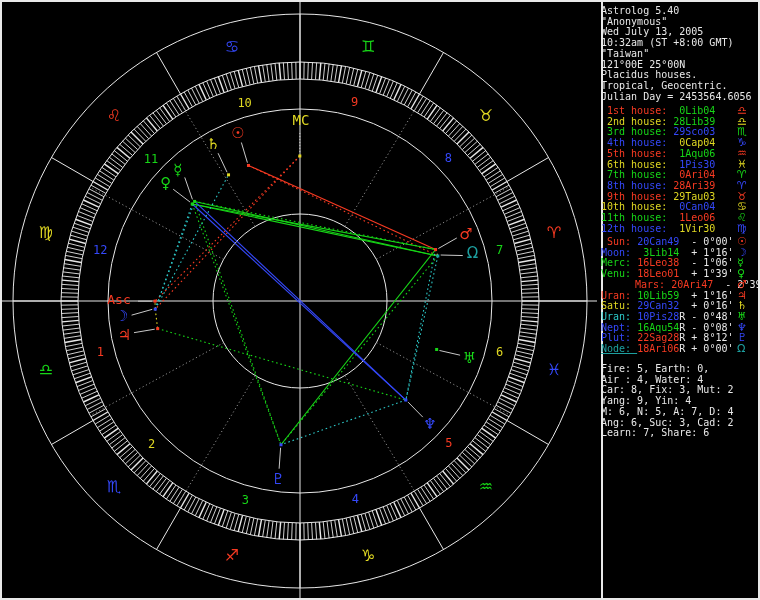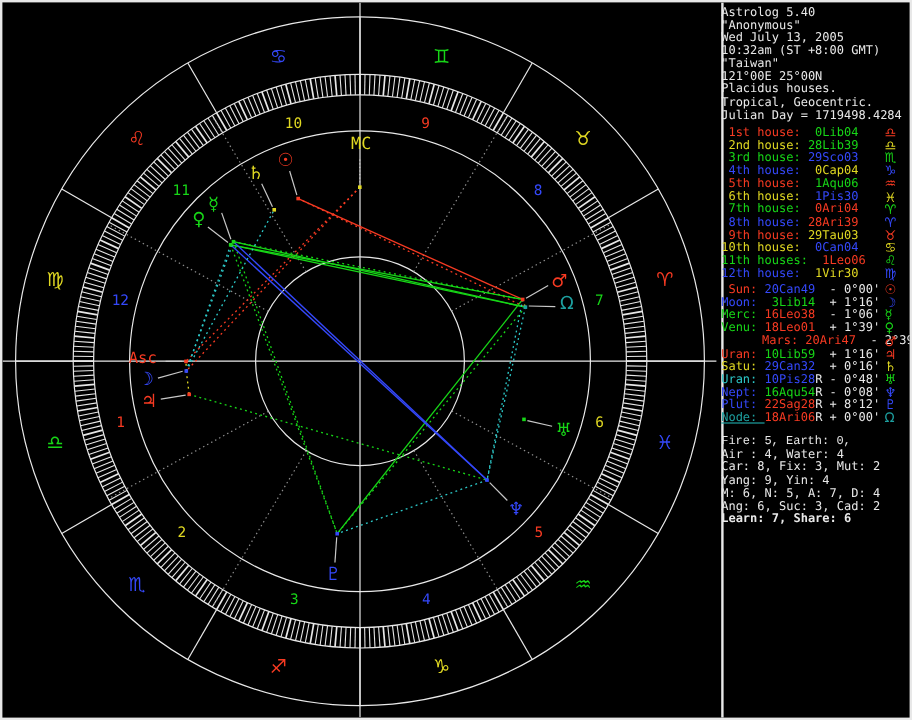--- a/index.html
+++ b/index.html
@@ -501,21 +501,21 @@
   <div id="sidebar">
     <div id="sb-header">
         <div class="sb-line" style="top: 3px; color: rgb(232, 232, 232);">Astrolog 5.40</div>
         <div class="sb-line" style="top: 13.72px; color: rgb(232, 232, 232);">"Anonymous"</div>
         <div class="sb-line" style="top: 24.44px; color: rgb(232, 232, 232);">Wed July 13, 2005</div>
         <div class="sb-line" style="top: 35.16px; color: rgb(232, 232, 232);">10:32am (ST +8:00 GMT)</div>
         <div class="sb-line" style="top: 45.88px; color: rgb(232, 232, 232);">"Taiwan"</div>
         <div class="sb-line" style="top: 56.6px; color: rgb(232, 232, 232);">121°00E 25°00N</div>
         <div class="sb-line" style="top: 67.32px; color: rgb(232, 232, 232);">Placidus houses.</div>
         <div class="sb-line" style="top: 78.04px; color: rgb(232, 232, 232);">Tropical, Geocentric.</div>
-        <div class="sb-line" style="top: 88.76px; color: rgb(232, 232, 232);">Julian Day = 1719498.4284</div>
+        <div class="sb-line" style="top: 88.76px; color: rgb(232, 232, 232);">Julian Day = 2453564.6056</div>
       </div>
     <div id="sb-houses">
         <div class="sb-line" style="top: 103px;"><span style="color: rgb(247, 58, 34);"> 1st house: </span><span style="color: rgb(23, 214, 23);"> 0Lib04</span></div>
         <div class="sb-glyph" style="top: 103px; left: 140px; color: rgb(247, 58, 34);">♎</div>
         <div class="sb-line" style="top: 113.72px;"><span style="color: rgb(224, 216, 34);"> 2nd house: </span><span style="color: rgb(23, 214, 23);">28Lib39</span></div>
         <div class="sb-glyph" style="top: 113.72px; left: 140px; color: rgb(224, 216, 34);">♎</div>
         <div class="sb-line" style="top: 124.44px;"><span style="color: rgb(23, 214, 23);"> 3rd house: </span><span style="color: rgb(52, 72, 250);">29Sco03</span></div>
         <div class="sb-glyph" style="top: 124.44px; left: 140px; color: rgb(23, 214, 23);">♏</div>
         <div class="sb-line" style="top: 135.16px;"><span style="color: rgb(52, 72, 250);"> 4th house: </span><span style="color: rgb(224, 216, 34);"> 0Cap04</span></div>
         <div class="sb-glyph" style="top: 135.16px; left: 140px; color: rgb(52, 72, 250);">♑</div>
@@ -524,21 +524,21 @@
         <div class="sb-line" style="top: 156.6px;"><span style="color: rgb(224, 216, 34);"> 6th house: </span><span style="color: rgb(52, 72, 250);"> 1Pis30</span></div>
         <div class="sb-glyph" style="top: 156.6px; left: 140px; color: rgb(224, 216, 34);">♓</div>
         <div class="sb-line" style="top: 167.32px;"><span style="color: rgb(23, 214, 23);"> 7th house: </span><span style="color: rgb(247, 58, 34);"> 0Ari04</span></div>
         <div class="sb-glyph" style="top: 167.32px; left: 140px; color: rgb(23, 214, 23);">♈</div>
         <div class="sb-line" style="top: 178.04px;"><span style="color: rgb(52, 72, 250);"> 8th house: </span><span style="color: rgb(247, 58, 34);">28Ari39</span></div>
         <div class="sb-glyph" style="top: 178.04px; left: 140px; color: rgb(52, 72, 250);">♈</div>
         <div class="sb-line" style="top: 188.76px;"><span style="color: rgb(247, 58, 34);"> 9th house: </span><span style="color: rgb(224, 216, 34);">29Tau03</span></div>
         <div class="sb-glyph" style="top: 188.76px; left: 140px; color: rgb(247, 58, 34);">♉</div>
         <div class="sb-line" style="top: 199.48px;"><span style="color: rgb(224, 216, 34);">10th house: </span><span style="color: rgb(52, 72, 250);"> 0Can04</span></div>
         <div class="sb-glyph" style="top: 199.48px; left: 140px; color: rgb(224, 216, 34);">♋</div>
-        <div class="sb-line" style="top: 210.2px;"><span style="color: rgb(23, 214, 23);">11th houses: </span><span style="color: rgb(247, 58, 34);"> 1Leo06</span></div>
+        <div class="sb-line" style="top: 210.2px;"><span style="color: rgb(23, 214, 23);">11th house: </span><span style="color: rgb(247, 58, 34);"> 1Leo06</span></div>
         <div class="sb-glyph" style="top: 210.2px; left: 140px; color: rgb(23, 214, 23);">♌</div>
         <div class="sb-line" style="top: 220.92px;"><span style="color: rgb(52, 72, 250);">12th house: </span><span style="color: rgb(224, 216, 34);"> 1Vir30</span></div>
         <div class="sb-glyph" style="top: 220.92px; left: 140px; color: rgb(52, 72, 250);">♍</div>
       </div>
     <div id="sb-planets">
         <div class="sb-line" style="top: 234px;"><span style="color: rgb(247, 58, 34);"> Sun: </span><span style="color: rgb(52, 72, 250);">20Can49</span><span style="color: rgb(232, 232, 232);"> </span><span style="color: rgb(232, 232, 232);"> - 0°00'</span></div>
         <div class="sb-glyph" style="top: 234px; left: 140px; color: rgb(247, 58, 34);">☉</div>
         <div class="sb-line" style="top: 244.72px;"><span style="color: rgb(52, 72, 250);">Moon: </span><span style="color: rgb(23, 214, 23);"> 3Lib14</span><span style="color: rgb(232, 232, 232);"> </span><span style="color: rgb(232, 232, 232);"> + 1°16'</span></div>
         <div class="sb-glyph" style="top: 244.72px; left: 140px; color: rgb(52, 72, 250);">☽</div>
         <div class="sb-line" style="top: 255.44px;"><span style="color: rgb(23, 214, 23);">Merc: </span><span style="color: rgb(247, 58, 34);">16Leo38</span><span style="color: rgb(232, 232, 232);"> </span><span style="color: rgb(232, 232, 232);"> - 1°06'</span></div>
@@ -554,22 +554,22 @@
         <div class="sb-line" style="top: 309.04px;"><span style="color: rgb(44, 200, 200);">Uran: </span><span style="color: rgb(52, 72, 250);">10Pis28</span><span style="color: rgb(232, 232, 232);">R</span><span style="color: rgb(232, 232, 232);"> - 0°48'</span></div>
         <div class="sb-glyph" style="top: 309.04px; left: 140px; color: rgb(23, 214, 23);">♅</div>
         <div class="sb-line" style="top: 319.76px;"><span style="color: rgb(52, 72, 250);">Nept: </span><span style="color: rgb(23, 214, 23);">16Aqu54</span><span style="color: rgb(232, 232, 232);">R</span><span style="color: rgb(232, 232, 232); text-align: right;"> - 0°08'</span></div>
         <div class="sb-glyph" style="top: 319.76px; left: 140px; color: rgb(52, 72, 250);">♆</div>
         <div class="sb-line" style="top: 330.48px;"><span style="color: rgb(52, 72, 250);">Plut: </span><span style="color: rgb(247, 58, 34);">22Sag28</span><span style="color: rgb(232, 232, 232);">R</span><span style="color: rgb(232, 232, 232);"> + 8°12'</span></div>
         <div class="sb-glyph" style="top: 330.48px; left: 140px; color: rgb(52, 72, 250);">♇</div>
         <div class="sb-line" style="top: 341.2px;"><span style="color: rgb(29, 160, 160); text-decoration: underline;">Node: </span><span style="color: rgb(247, 58, 34);">18Ari06</span><span style="color: rgb(232, 232, 232);">R</span><span style="color: rgb(232, 232, 232);"> + 0°00'</span></div>
         <div class="sb-glyph" style="top: 341.2px; left: 140px; color: rgb(29, 160, 160);">Ω</div>
       </div>
     <div id="sb-stats">
-        <div class="sb-line" style="top: 361px; color: rgb(232, 232, 232); font-family: Liberation Mono, monospace;">Fire: 5, Earth: 0,</div>
+        <div class="sb-line" style="top: 361px; color: rgb(232, 232, 232);">Fire: 5, Earth: 0,</div>
         <div class="sb-line" style="top: 371.72px; color: rgb(232, 232, 232);">Air : 4, Water: 4</div>
         <div class="sb-line" style="top: 382.44px; color: rgb(232, 232, 232);">Car: 8, Fix: 3, Mut: 2</div>
         <div class="sb-line" style="top: 393.16px; color: rgb(232, 232, 232);">Yang: 9, Yin: 4</div>
         <div class="sb-line" style="top: 403.88px; color: rgb(232, 232, 232);">M: 6, N: 5, A: 7, D: 4</div>
         <div class="sb-line" style="top: 414.6px; color: rgb(232, 232, 232);">Ang: 6, Suc: 3, Cad: 2</div>
-        <div class="sb-line" style="top: 425.32px; color: rgb(232, 232, 232); font-weight: bold;">Learn: 7, Share: 6</div>
+        <div class="sb-line" style="top: 425.32px; color: rgb(232, 232, 232);">Learn: 7, Share: 6</div>
       </div>
   </div>
 </div>
 
 </body></html>

